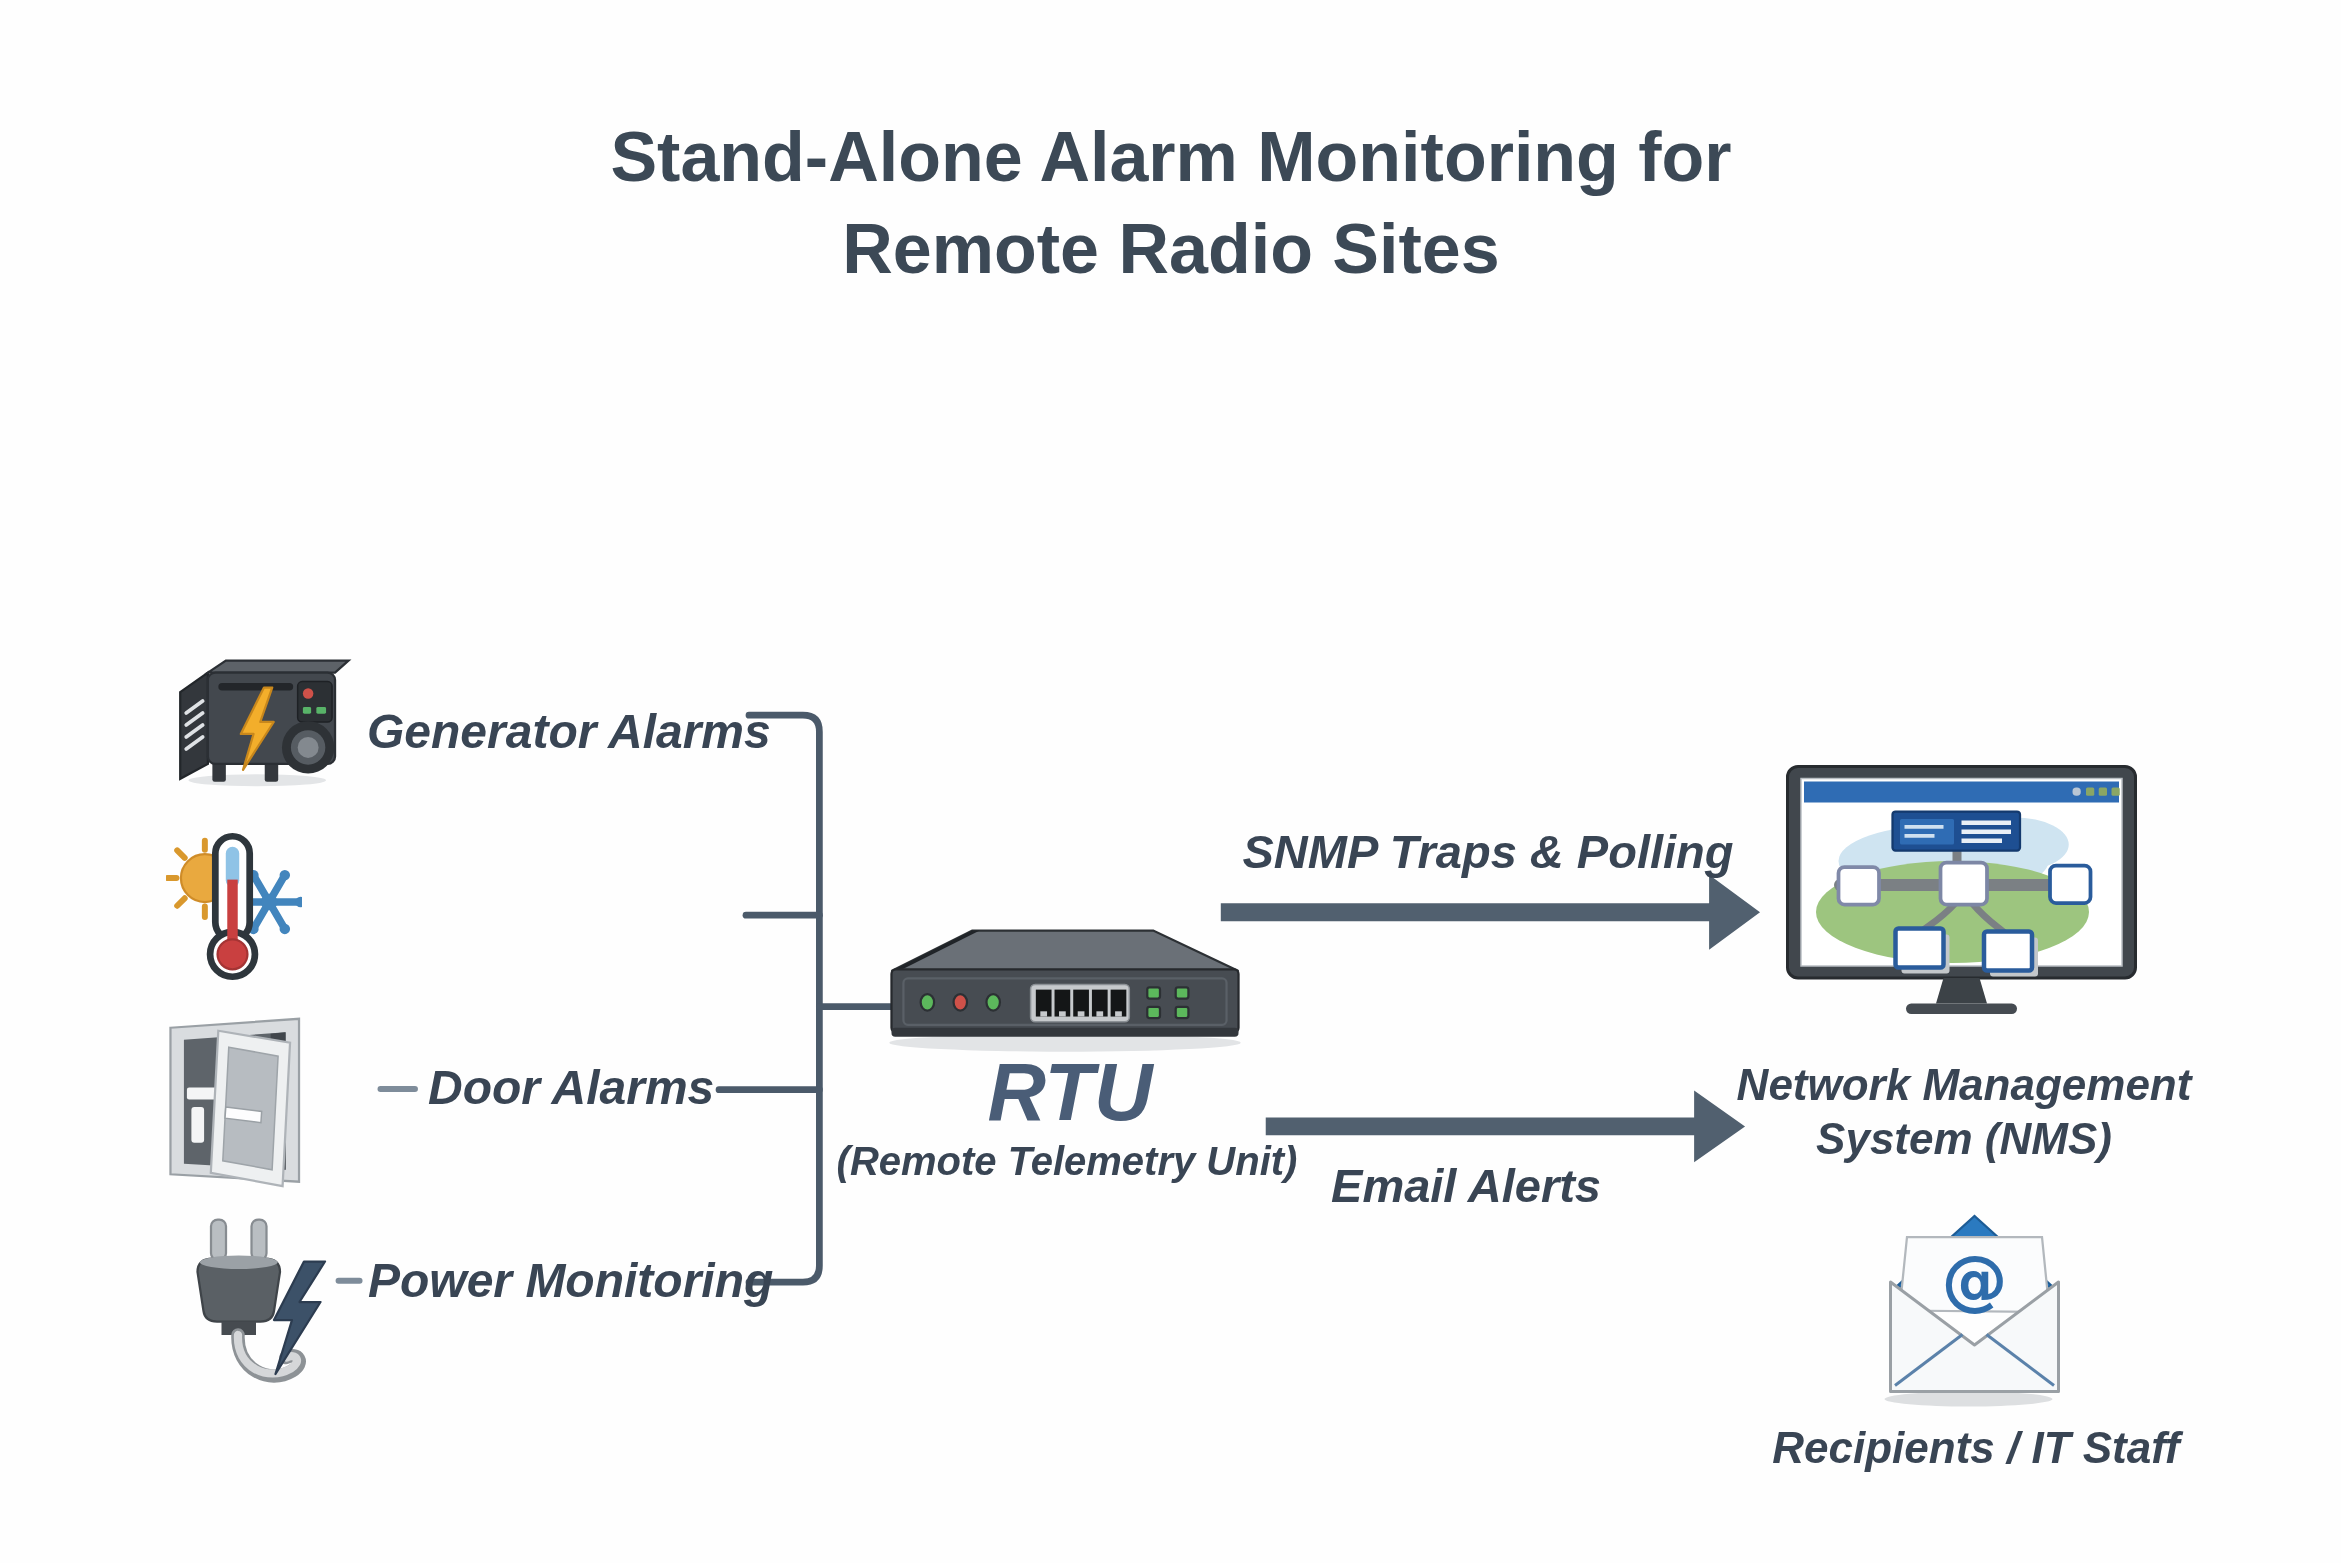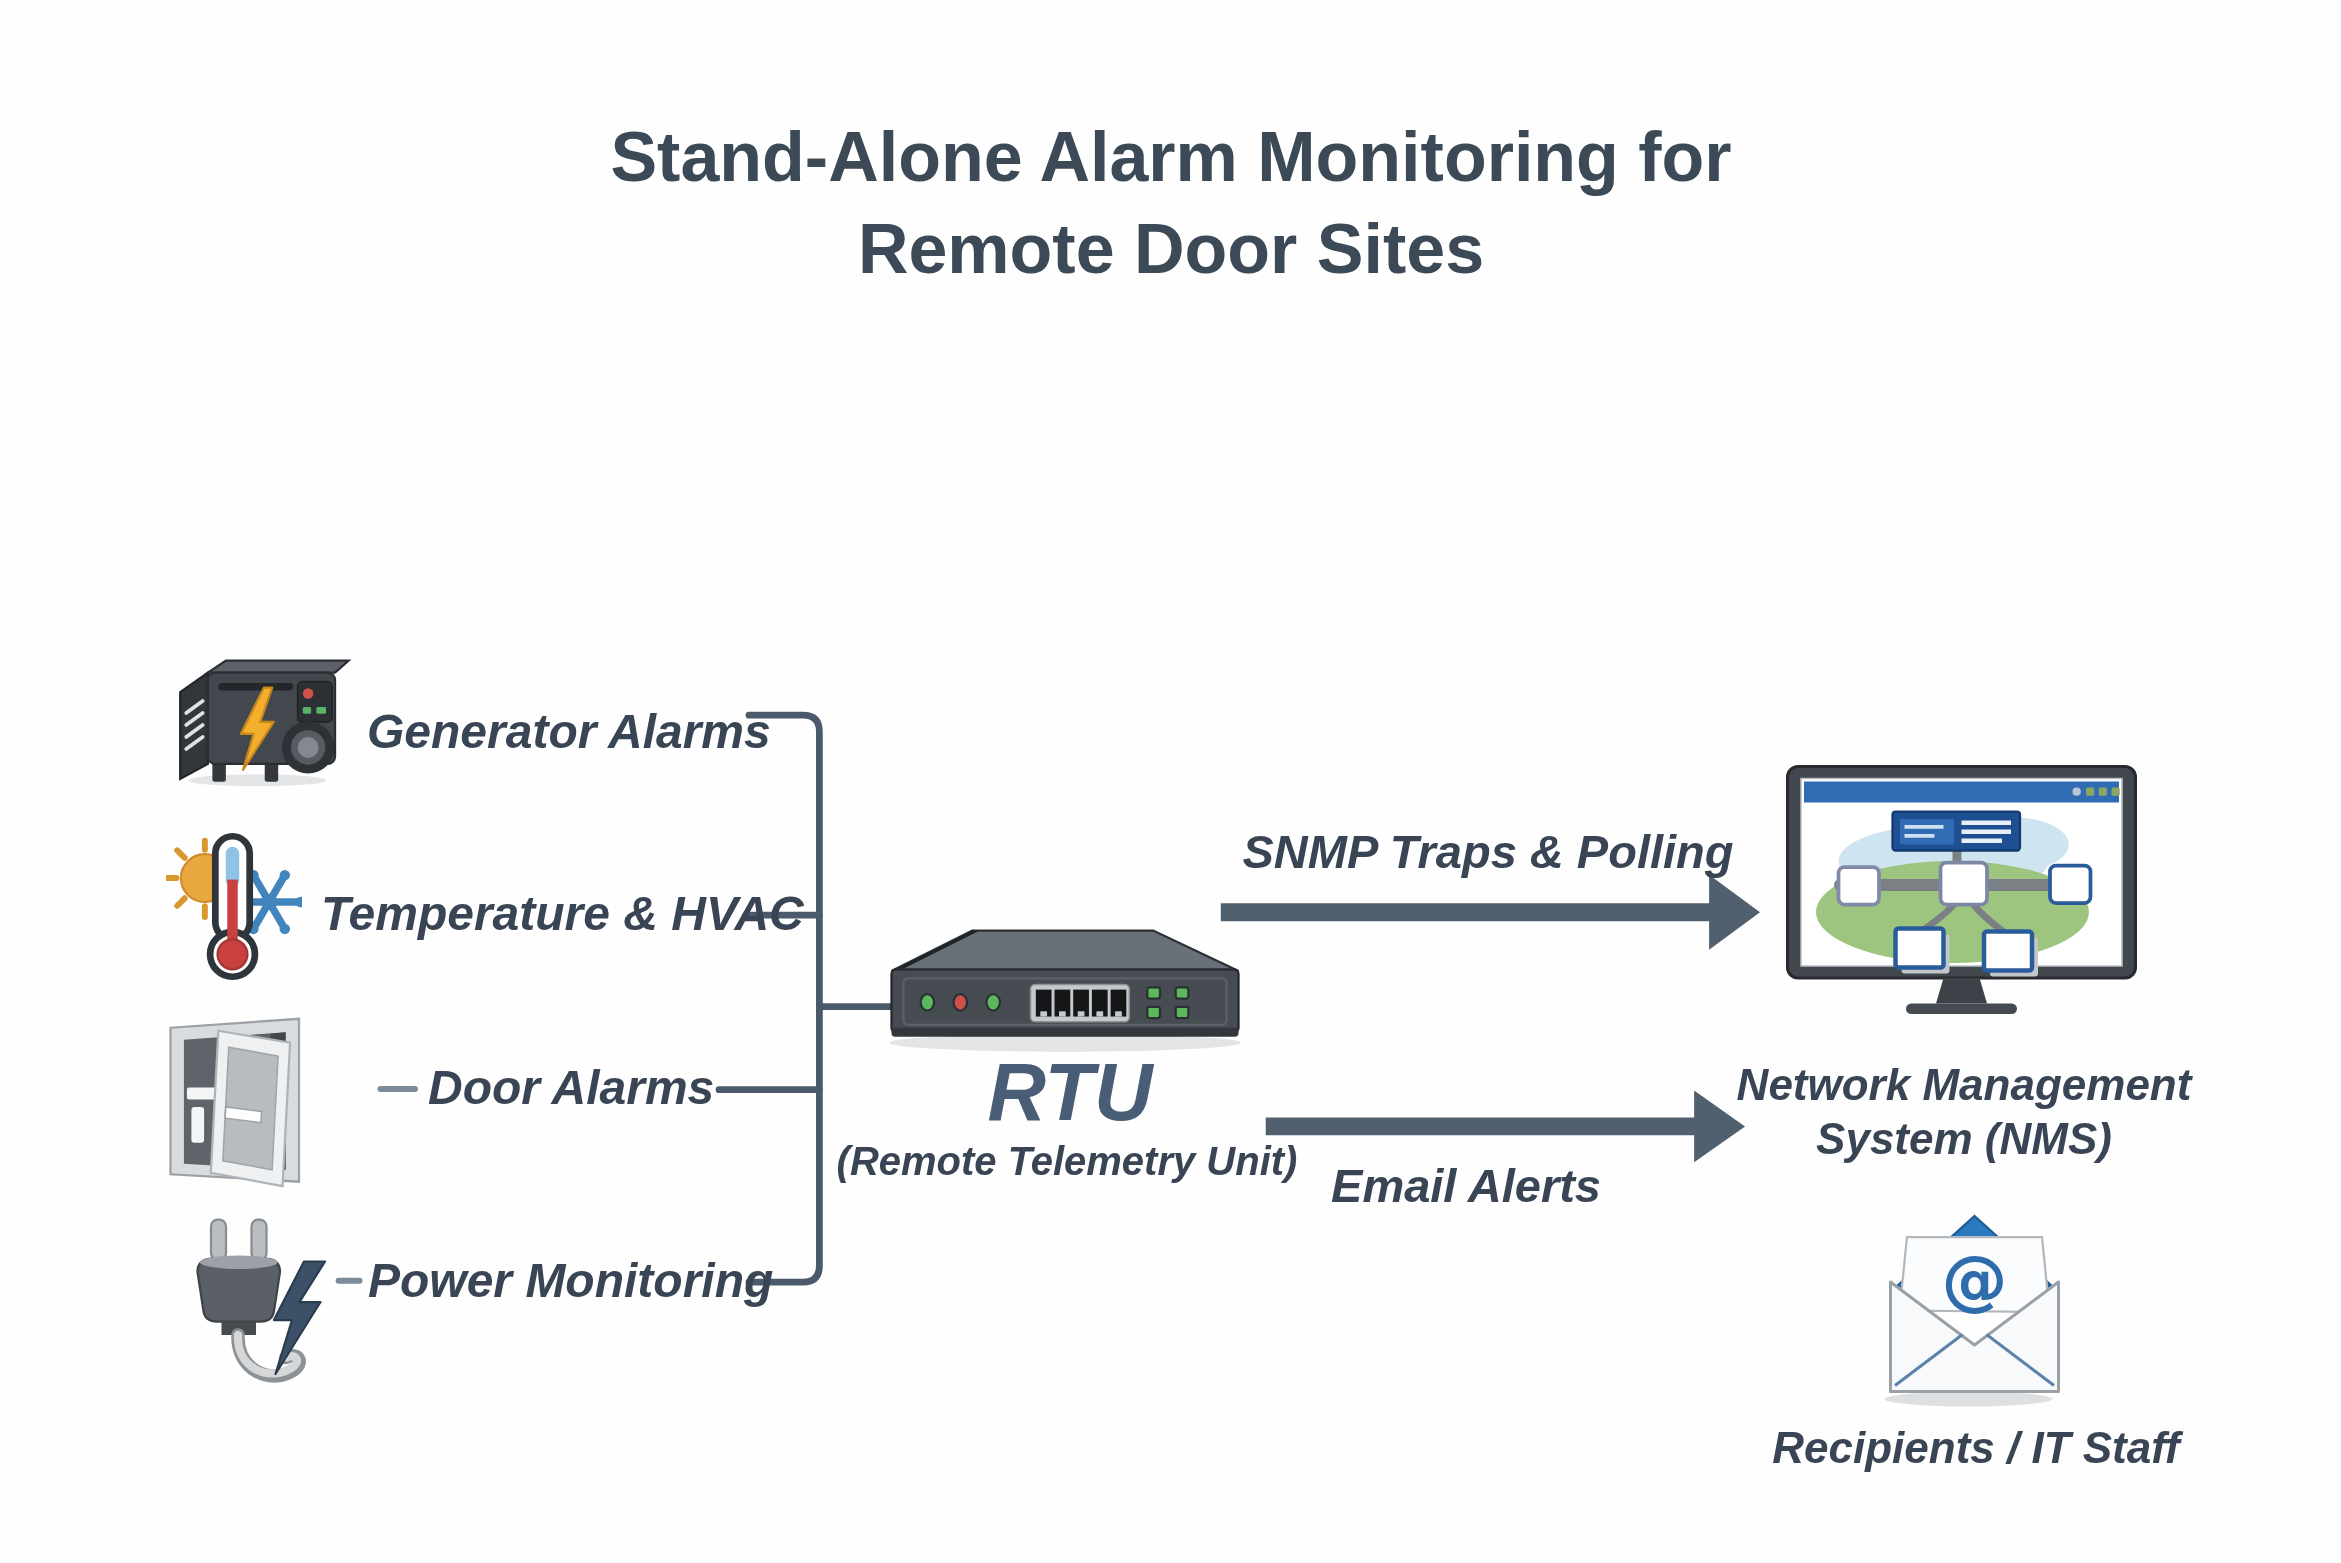--- a/index.html
+++ b/index.html
@@ -28,21 +28,21 @@
   svg{display:block;}
   .overlay{left:0;top:0;pointer-events:none;}
 </style>
 </head>
 <body>
 
 <div class="canvas">
 
   <div class="abs title">
     <div>Stand-Alone Alarm Monitoring for</div>
-    <div>Remote Door Sites</div>
+    <div>Remote Radio Sites</div>
   </div>
 
   <svg class="abs overlay" width="2342" height="1563" viewBox="0 0 3127 2087">
 
     <path d="M 1000 955 H 1072 Q 1094 955 1094 977 V 1690 Q 1094 1712 1072 1712 H 1000" fill="none" stroke="#4b5a6a" stroke-width="9" stroke-linecap="round"></path>
     <path d="M 996 1222 H 1094" stroke="#4b5a6a" stroke-width="9" stroke-linecap="round"></path>
     <path d="M 960 1455 H 1094" stroke="#4b5a6a" stroke-width="9" stroke-linecap="round"></path>
     <path d="M 1094 1344 H 1196" stroke="#4b5a6a" stroke-width="9" stroke-linecap="round"></path>
     <path d="M 508 1454 H 554" stroke="#7e8c9a" stroke-width="8" stroke-linecap="round"></path>
     <path d="M 452 1710 H 480" stroke="#7e8c9a" stroke-width="8" stroke-linecap="round"></path>
@@ -106,21 +106,20 @@
           <circle cx="117" cy="60" r="7"></circle>
         <circle cx="138" cy="96" r="11"></circle>
       </g>
       <rect x="66" y="8" width="46" height="138" rx="23" fill="#ffffff" stroke="#2e363c" stroke-width="9"></rect>
       <circle cx="89" cy="166" r="30" fill="#ffffff" stroke="#2e363c" stroke-width="9"></circle>
       <rect x="80" y="22" width="18" height="54" rx="9" fill="#8fc3e6"></rect>
       <rect x="82" y="66" width="14" height="88" fill="#c94040"></rect>
       <circle cx="89" cy="166" r="20" fill="#c94040" stroke="#a53434" stroke-width="3"></circle>
     </svg>
   </div>
-  <div class="label" style="left:321px;top:890px;">Temperature &amp; HVAC</div>
 
   <div class="abs" style="left:160px;top:1014px;">
     <svg width="148" height="174" viewBox="0 0 198 232">
       <polygon points="14,18 186,6 186,224 14,214" fill="#d9dcdf" stroke="#9aa0a5" stroke-width="3"></polygon>
       <polygon points="32,34 168,24 168,208 32,200" fill="#5e646a"></polygon>
       <polygon points="148,26 168,24 168,208 148,206" fill="#41464c"></polygon>
       <rect x="36" y="98" width="46" height="16" rx="3" fill="#f4f5f6"></rect>
       <rect x="42" y="124" width="17" height="48" rx="4" fill="#f4f5f6"></rect>
       <polygon points="78,22 174,38 164,230 68,212" fill="#eef0f1" stroke="#aeb3b8" stroke-width="3"></polygon>
       <polygon points="92,44 158,56 150,208 84,196" fill="#b7bcc1" stroke="#9ea4a9" stroke-width="2"></polygon>

